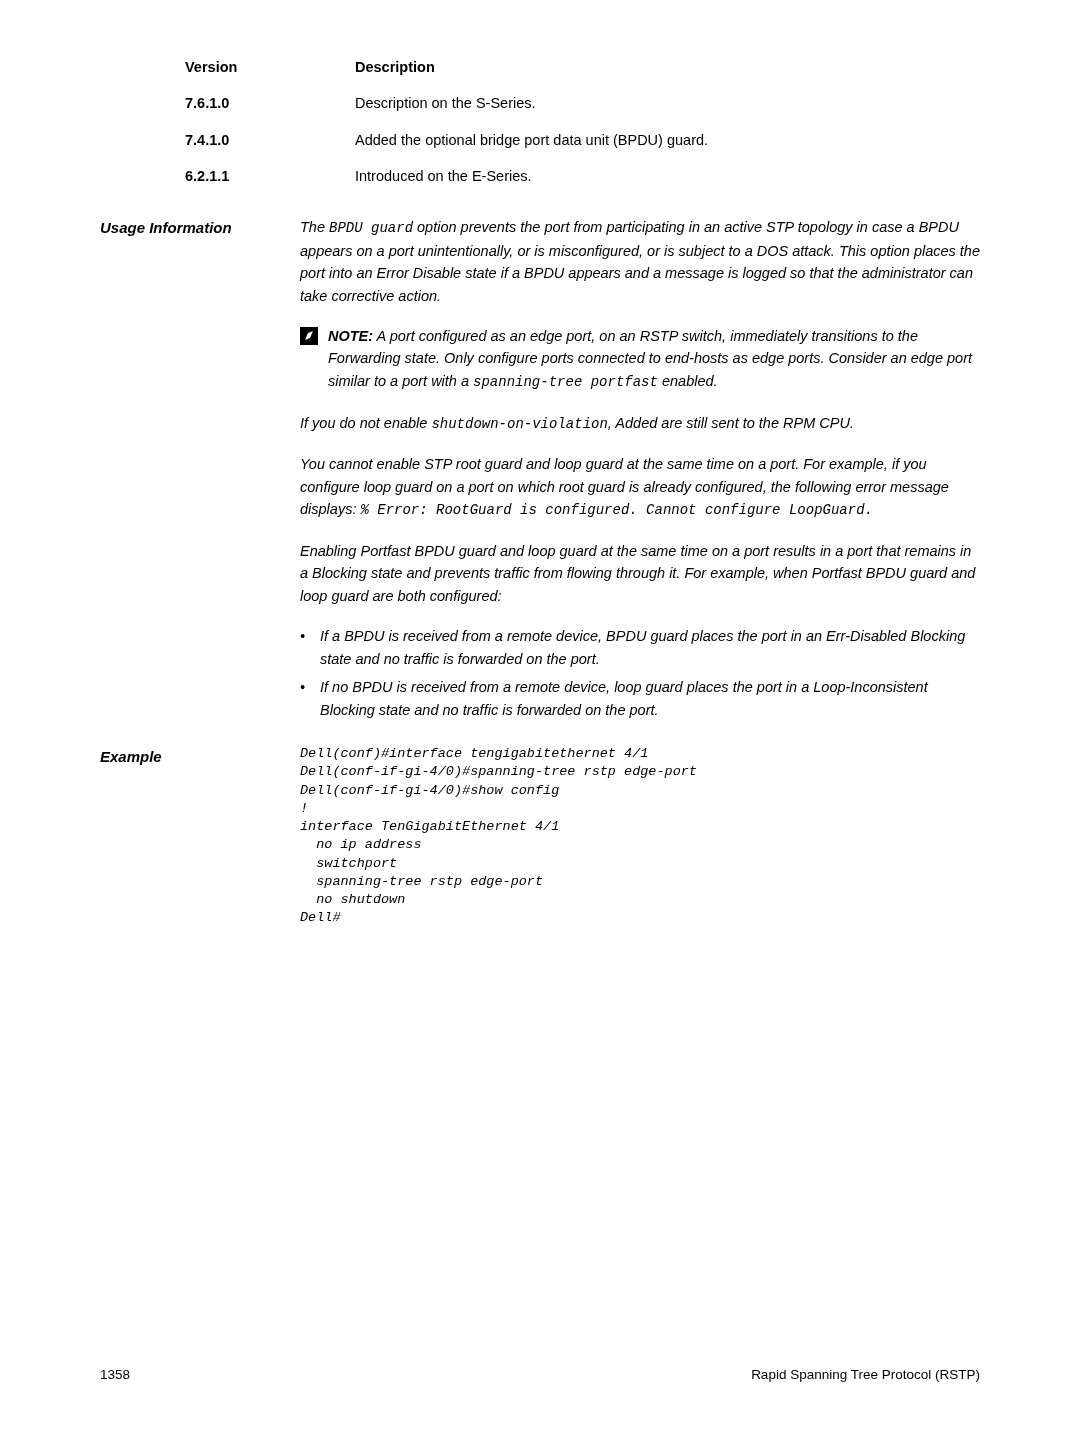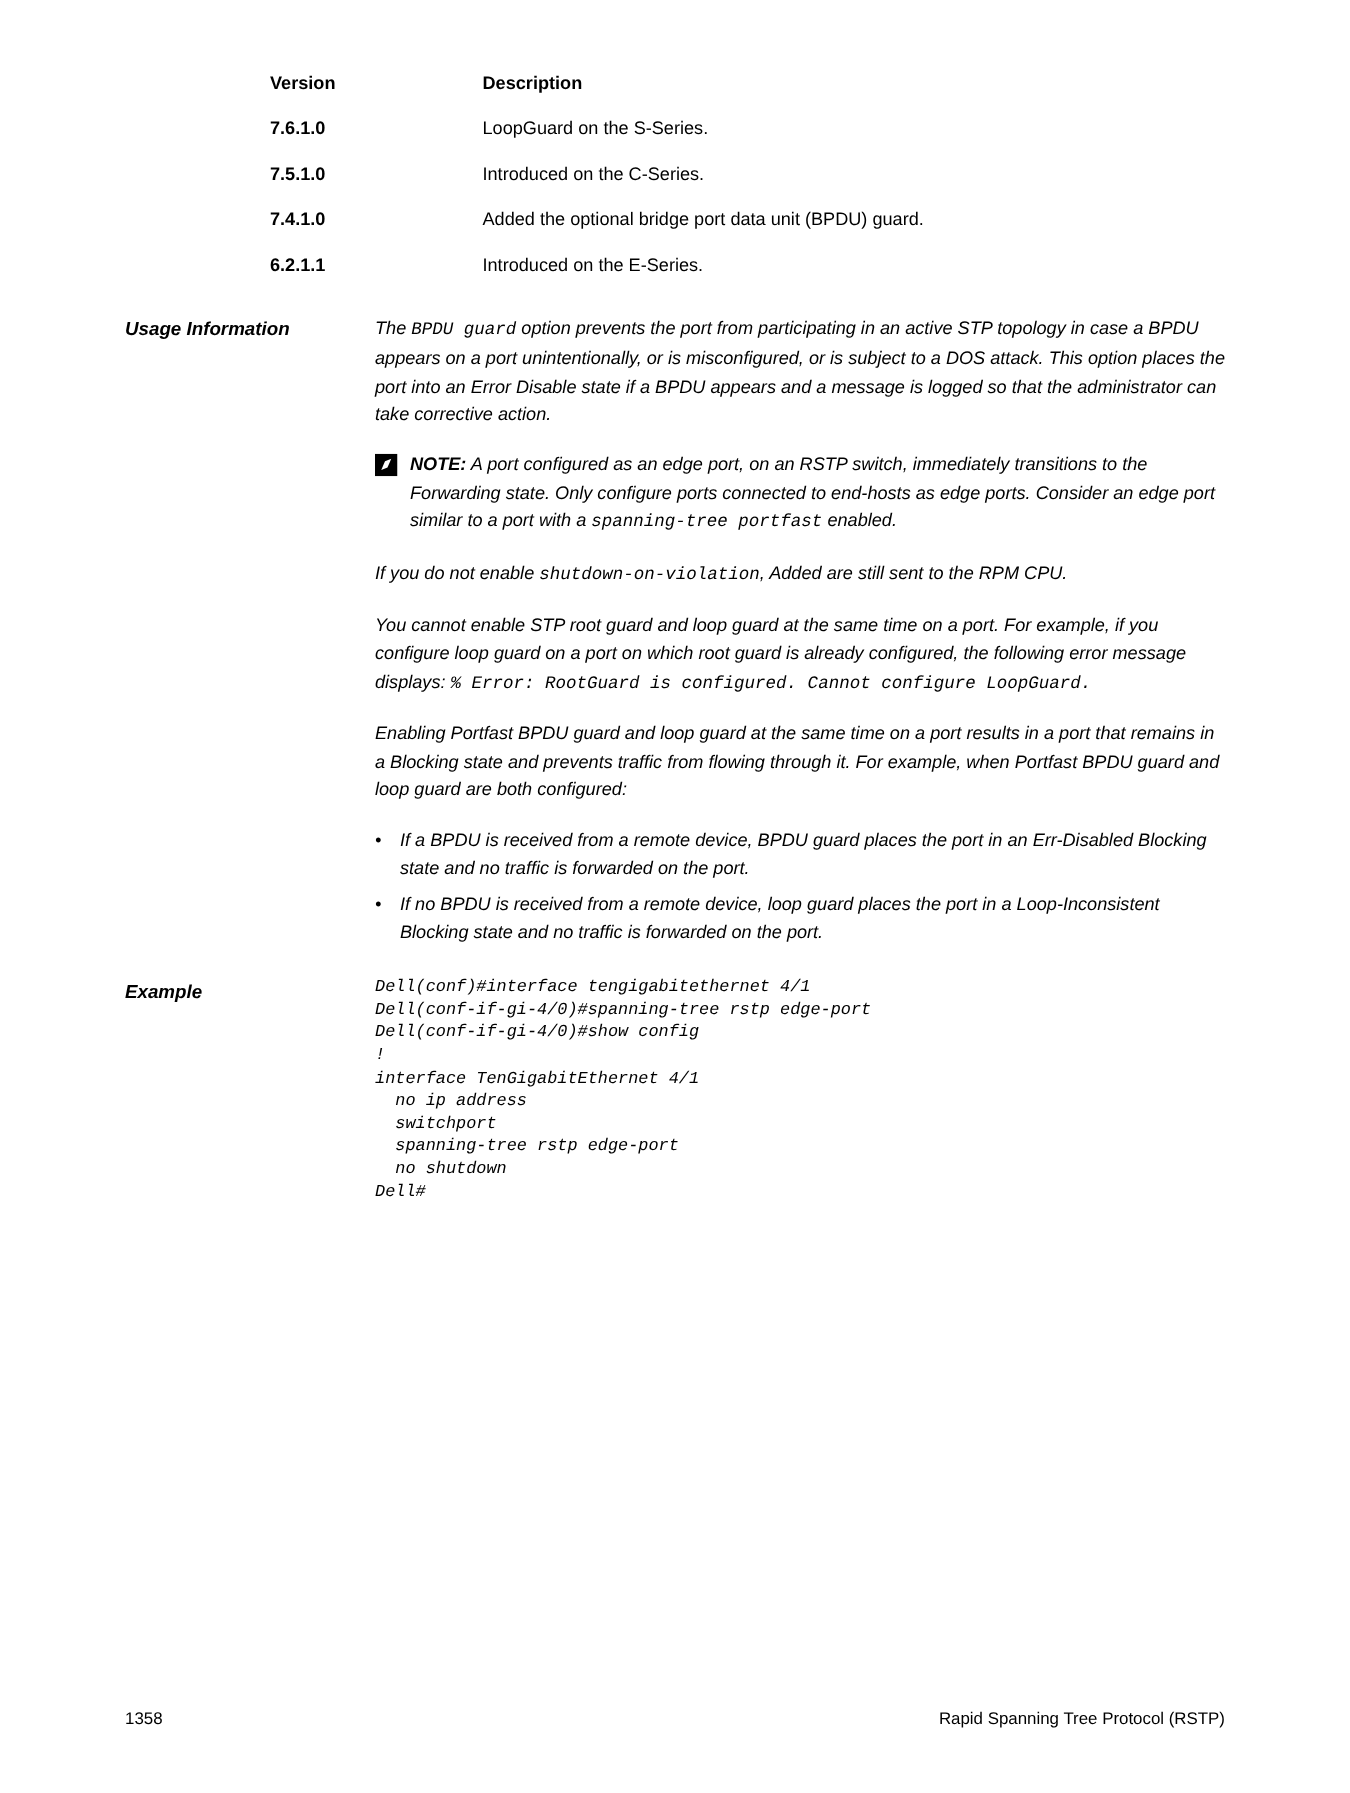--- a/index.html
+++ b/index.html
@@ -8,21 +8,21 @@
       font-size: 14.5px;
       line-height: 1.55;
       color: #000;
       background: #fff;
       width: 1080px;
       height: 1434px;
       padding: 56px 100px 40px 100px;
       position: relative;
     }
     .version-table {
-      margin-left: 116px;
+      margin-left: 85px;
       margin-bottom: 28px;
     }
     .version-row {
       display: flex;
       margin-bottom: 14px;
     }
     .version-col1 {
       width: 170px;
       font-weight: 600;
       flex-shrink: 0;
@@ -95,25 +95,21 @@
 
 <div class="version-table">
   <div class="version-row version-header">
     <div class="version-col1">Version</div>
     <div class="version-col2">Description</div>
   </div>
 
 
   <div class="version-row">
     <div class="version-col1">7.6.1.0</div>
-    <div class="version-col2">LoopGuard on the S-Series.</div>
-  </div>
-  <div class="version-row">
-    <div class="version-col1">7.5.1.0</div>
-    <div class="version-col2">Introduced on the C-Series.</div>
+    <div class="version-col2">Description on the S-Series.</div>
   </div>
   <div class="version-row">
     <div class="version-col1">7.4.1.0</div>
     <div class="version-col2">Added the optional bridge port data unit (BPDU) guard.</div>
   </div>
   <div class="version-row">
     <div class="version-col1">6.2.1.1</div>
     <div class="version-col2">Introduced on the E-Series.</div>
   </div>
 </div>

